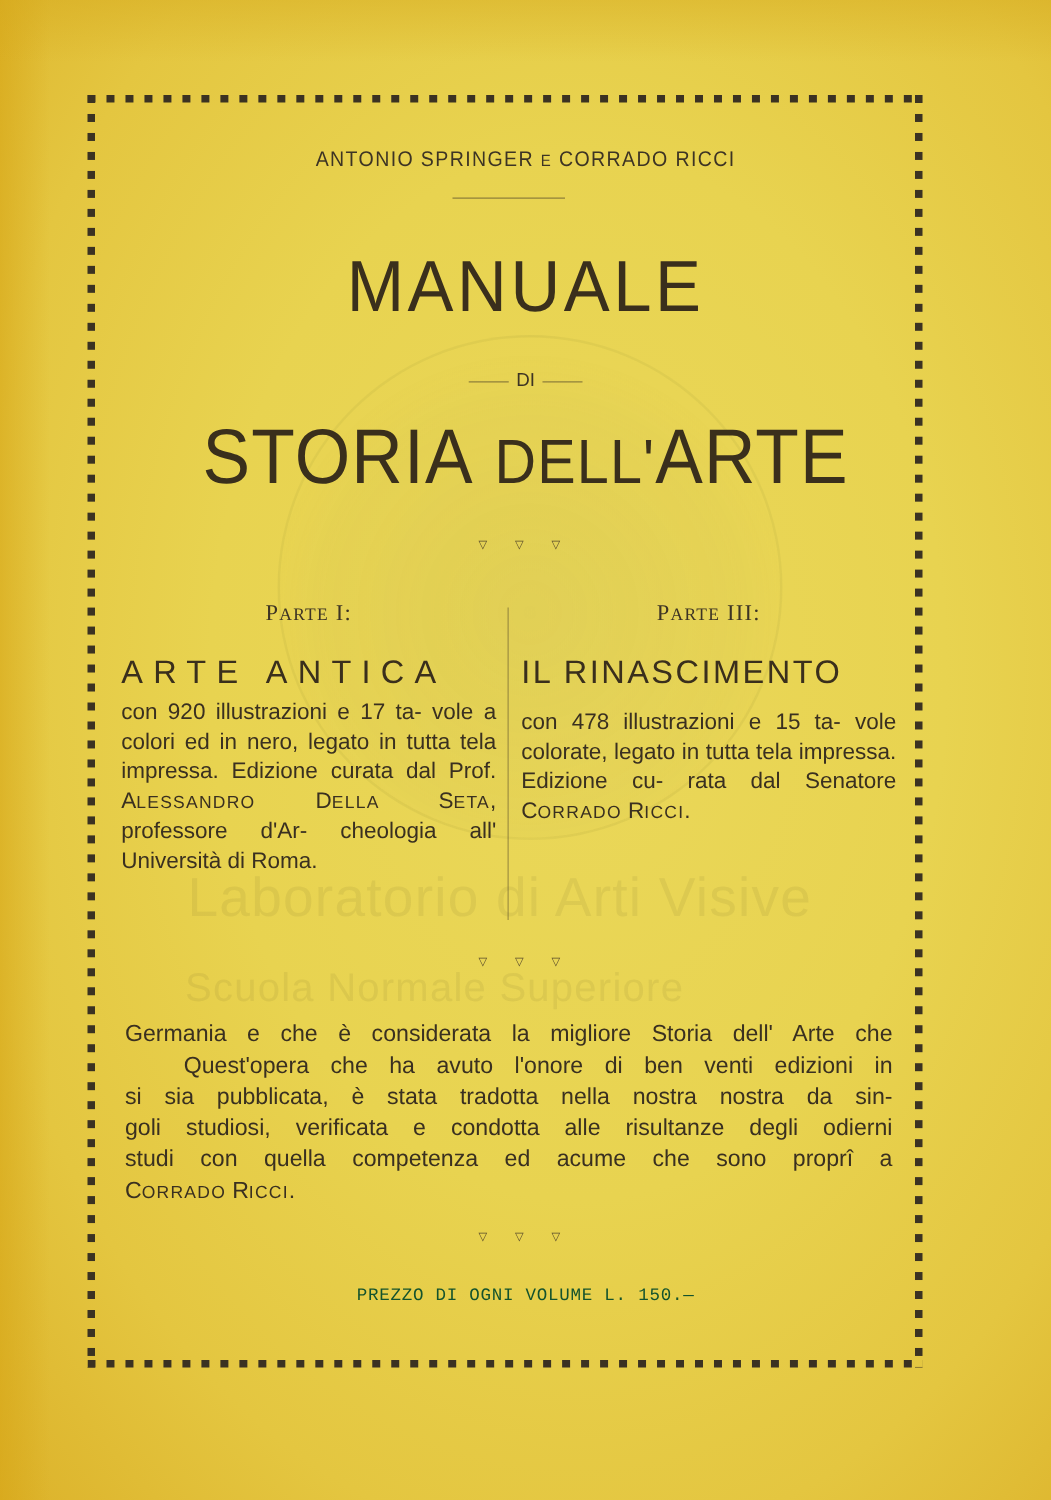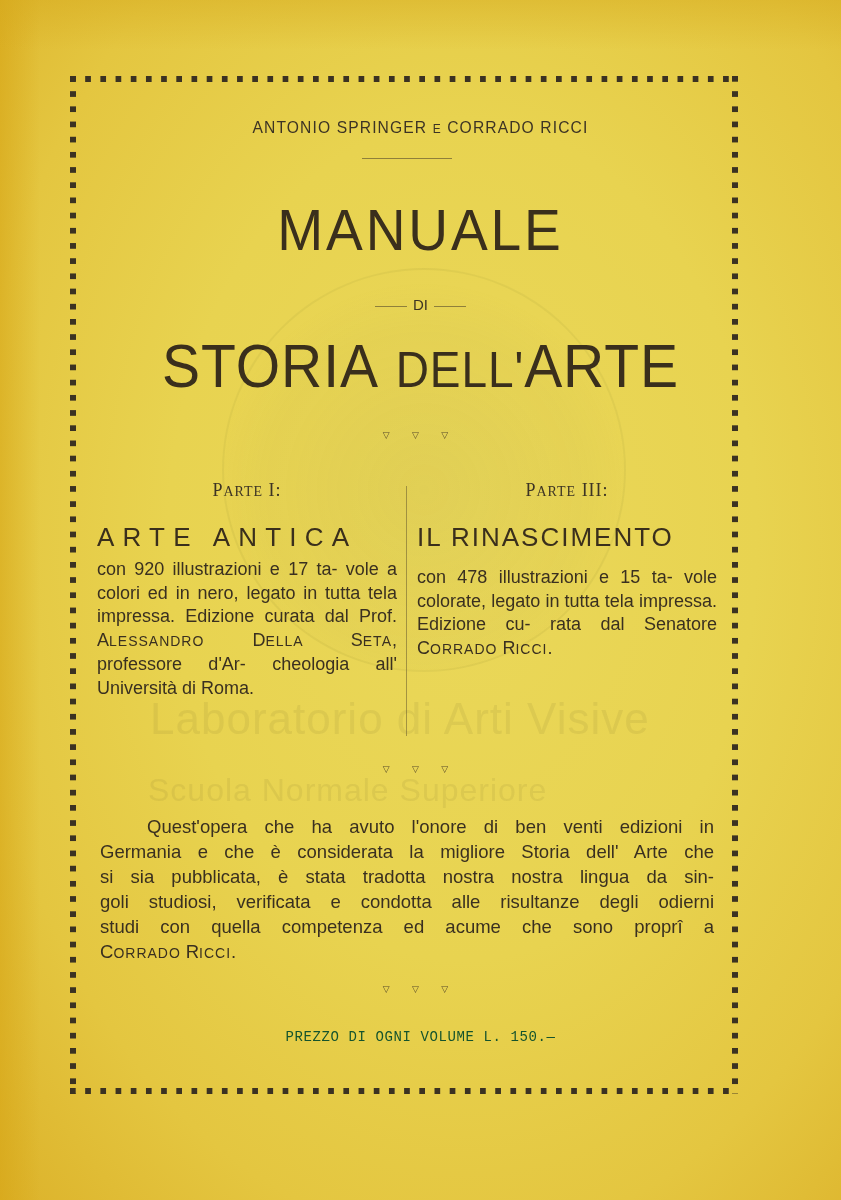--- a/index.html
+++ b/index.html
@@ -284,23 +284,23 @@
       <span>vole colorate, legato in tutta</span>
       <span>tela impressa. Edizione cu-</span>
       <span>rata dal Senatore </span><span class="sc-cap">C</span><span class="sc">ORRADO</span>
       <span class="sc-cap">R</span><span class="sc">ICCI</span><span>.</span>
     </div>
   </div>
 
   <div class="center orn orn-2">▽ ▽ ▽</div>
 
   <div class="paragraph">
+    <span class="line">Germania e che è considerata la migliore Storia dell' Arte che</span>
     <span class="line first">Quest'opera che ha avuto l'onore di ben venti edizioni in</span>
-    <span class="line">Germania e che è considerata la migliore Storia dell' Arte che</span>
-    <span class="line">si sia pubblicata, è stata tradotta nostra nostra lingua da sin-</span>
+    <span class="line">si sia pubblicata, è stata tradotta nella nostra nostra da sin-</span>
     <span class="line">goli studiosi, verificata e condotta alle risultanze degli odierni</span>
     <span class="line">studi con quella competenza ed acume che sono proprî a</span>
     <span class="line last"><span class="sc-cap">C</span><span class="sc">ORRADO </span><span class="sc-cap">R</span><span class="sc">ICCI</span><span>.</span></span>
   </div>
 
   <div class="center orn orn-3">▽ ▽ ▽</div>
 
   <div class="center price">PREZZO DI OGNI VOLUME L. 150.—</div>
 </div>
 

